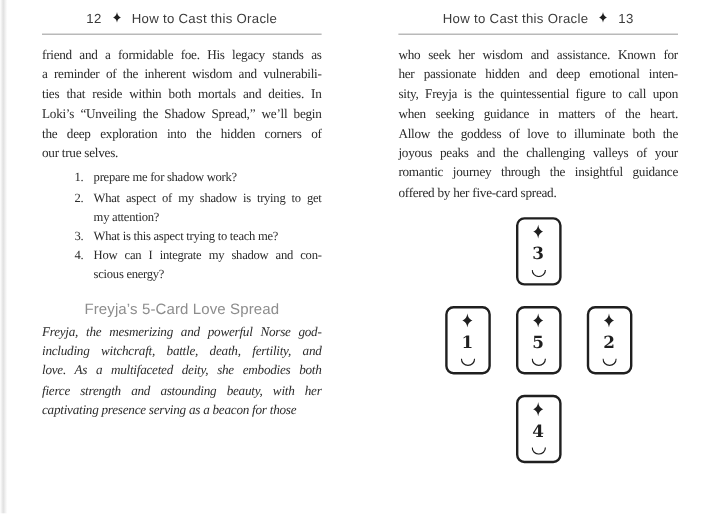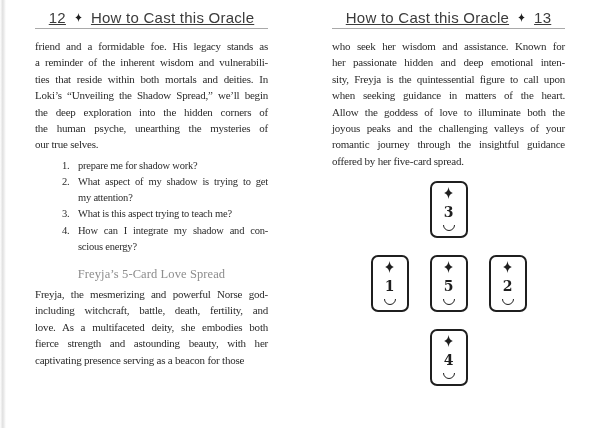--- a/index.html
+++ b/index.html
@@ -15,44 +15,44 @@
     position: absolute; left: 0; top: 0; bottom: 0; width: 6px;
     background: linear-gradient(to right, #ffffff 0%, #d9d9d9 45%, #ffffff 100%);
     opacity: .8;
   }
   .spread { display: flex; width: 600px; height: 428px; }
   .page { width: 300px; height: 428px; box-sizing: border-box; padding-top: 10px; }
   .page.left  { padding-left: 35px; padding-right: 32px; }
   .page.right { padding-left: 32px; padding-right: 35px; }
 
   .running-head {
-    display: flex; align-items: center; justify-content: center;
+    display: flex; justify-content: center;
     gap: 9px; height: 15px;
     font-family: "Liberation Sans", sans-serif;
-    font-size: 15px; letter-spacing: .25px; color: #3b3b3b; text-decoration: underline;
+    font-size: 11px; letter-spacing: .25px; color: #3b3b3b;
   }
   .head-rule { border: 0; border-top: 1px solid #a9a9a9; margin: 3px 0 0 0; }
 
   .body-text { margin-top: 9px; font-size: 11px; letter-spacing: -0.22px; line-height: 16.4px; }
   .tline { text-align: left; white-space: nowrap; }
   .tline.just { white-space: normal; text-align: justify; text-align-last: justify; }
 
   .q-list { margin: 5px 0 0 27px; font-size: 10.5px; letter-spacing: -0.22px; line-height: 16.2px; }
   .q-item { display: flex; }
   .q-num { width: 16px; flex: 0 0 16px; }
   .q-lines { flex: 1; }
 
   .section-heading {
     margin-top: 12px;
     text-align: center;
-    font-family: Liberation Serif, serif;
+    font-family: Liberation Sans, sans-serif;
     font-size: 12.5px; letter-spacing: .1px;
     color: #8d8d8d;
   }
-  .p2 { margin-top: 4px; }
+  .p2 { margin-top: 4px; font-style: italic; }
 
   .card-grid {
     margin-top: 12px;
     display: grid;
     grid-template-columns: repeat(3, 38px);
     grid-auto-rows: 57px;
     column-gap: 21px; row-gap: 17px;
     justify-content: center;
   }
   .oracle-card {
@@ -95,21 +95,20 @@
       <span>How to Cast this Oracle</span>
     </div>
     <hr class="head-rule">
 
     <div class="body-text" id="p1-left">
         <div class="tline just">friend and a formidable foe. His legacy stands as</div>
         <div class="tline just">a reminder of the inherent wisdom and vulnerabili-</div>
         <div class="tline just">ties that reside within both mortals and deities. In</div>
         <div class="tline just">Loki’s “Unveiling the Shadow Spread,” we’ll begin</div>
         <div class="tline just">the deep exploration into the hidden corners of</div>
-        <div class="tline just">the human psyche, unearthing the mysteries of</div>
         <div class="tline">our true selves.</div>
       </div>
 
     <div class="q-list" id="q-list">
         <div class="q-item">
           <div class="q-num">1.</div>
           <div class="q-lines">
             <div class="tline">prepare me for shadow work?</div>
           </div>
         </div>

